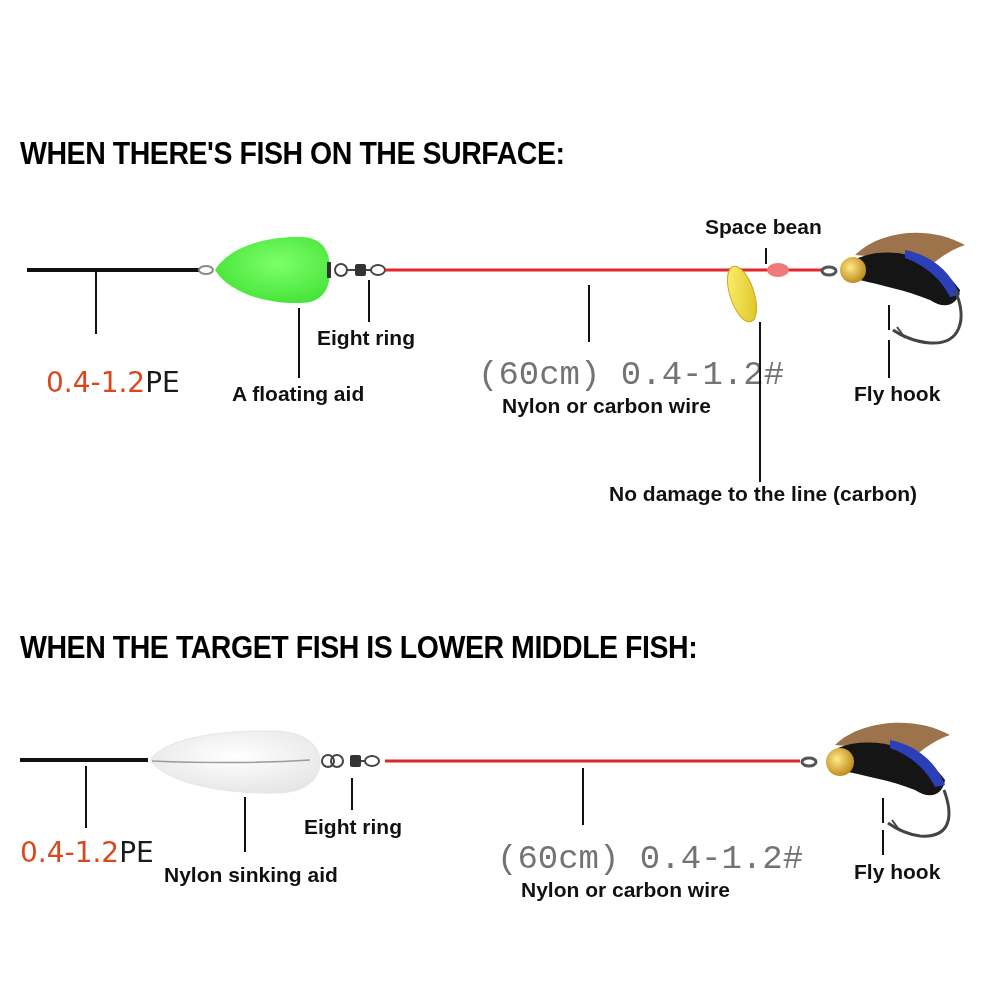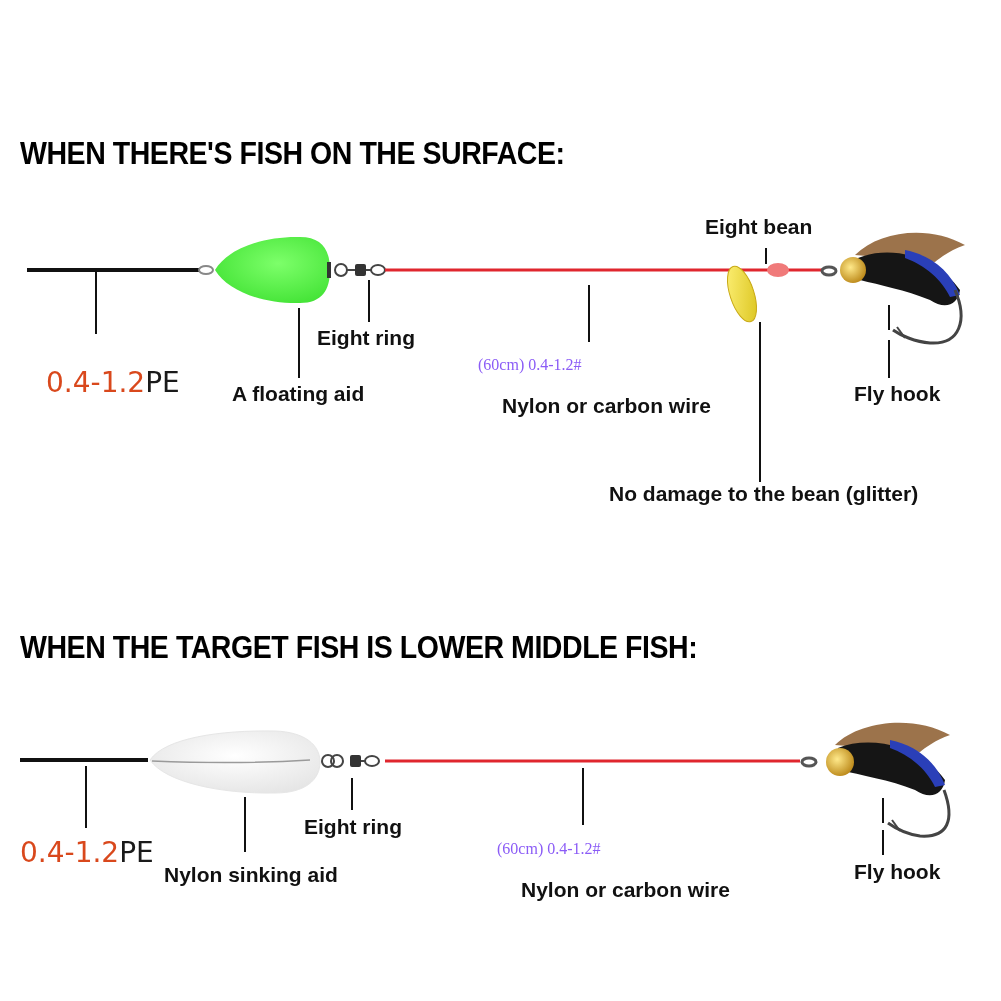--- a/index.html
+++ b/index.html
@@ -4,21 +4,21 @@
 <style>
   html, body { margin:0; padding:0; background:#ffffff; }
   body { width:1001px; height:1001px; position:relative; overflow:hidden;
          font-family:"Liberation Sans", sans-serif; color:#111; }
   .abs { position:absolute; }
   .heading { font-weight:bold; font-size:31px; letter-spacing:-0.5px; transform:scaleX(0.92); transform-origin:left center; white-space:nowrap; color:#000; }
   .label { font-weight:bold; font-size:21px; white-space:nowrap; color:#111; }
   .spec { font-size:28px; white-space:nowrap; font-family:"DejaVu Sans", sans-serif;text-align:center; }
   .spec .red { color:#d9481c; }
   .spec .blk { color:#1a1a1a; }
-  .spec2 { font-size:16px; white-space:nowrap; color:#8b5cf6; font-family:Liberation Serif, serif; }
+  .spec2 { font-size:34px; white-space:nowrap; color:#737373; font-family:Liberation Mono, monospace; }
   .leader { background:#111; width:2px; }
   svg { position:absolute; left:0; top:0; }
 </style>
 </head>
 <body>
 
 <svg width="1001" height="1001" viewBox="0 0 1001 1001">
   <defs>
     <radialGradient id="gGreen" cx="0.55" cy="0.4" r="0.7">
       <stop offset="0" stop-color="#7dff6a"></stop>
@@ -110,24 +110,24 @@
 <div class="abs label" style="left:232px;top:382px;">A floating aid</div>
 
 <div class="abs leader" style="left:368px;top:280px;height:42px;"></div>
 <div class="abs label" style="left:317px;top:326px;">Eight ring</div>
 
 <div class="abs leader" style="left:588px;top:285px;height:57px;"></div>
 <div class="abs spec2" style="left:478px;top:356px;">(60cm) 0.4-1.2#</div>
 <div class="abs label" style="left:502px;top:394px;">Nylon or carbon wire</div>
 
 <div class="abs leader" style="left:765px;top:248px;height:16px;"></div>
-<div class="abs label" style="left:705px;top:215px;">Eight bean</div>
+<div class="abs label" style="left:705px;top:215px;">Space bean</div>
 
 <div class="abs leader" style="left:759px;top:322px;height:160px;"></div>
-<div class="abs label" style="left:609px;top:482px;">No damage to the bean (glitter)</div>
+<div class="abs label" style="left:609px;top:482px;">No damage to the line (carbon)</div>
 
 <div class="abs leader" style="left:888px;top:305px;height:25px;"></div>
 <div class="abs leader" style="left:888px;top:340px;height:38px;"></div>
 <div class="abs label" style="left:854px;top:382px;">Fly hook</div>
 
 <div class="abs heading" style="left:20px;top:630px;">WHEN THE TARGET FISH IS LOWER MIDDLE FISH:</div>
 
 <div class="abs leader" style="left:85px;top:766px;height:62px;"></div>
 <div class="abs spec" style="left:20px;top:836px;">
   <span class="red">0.4-1.2</span><span class="blk">PE</span>

